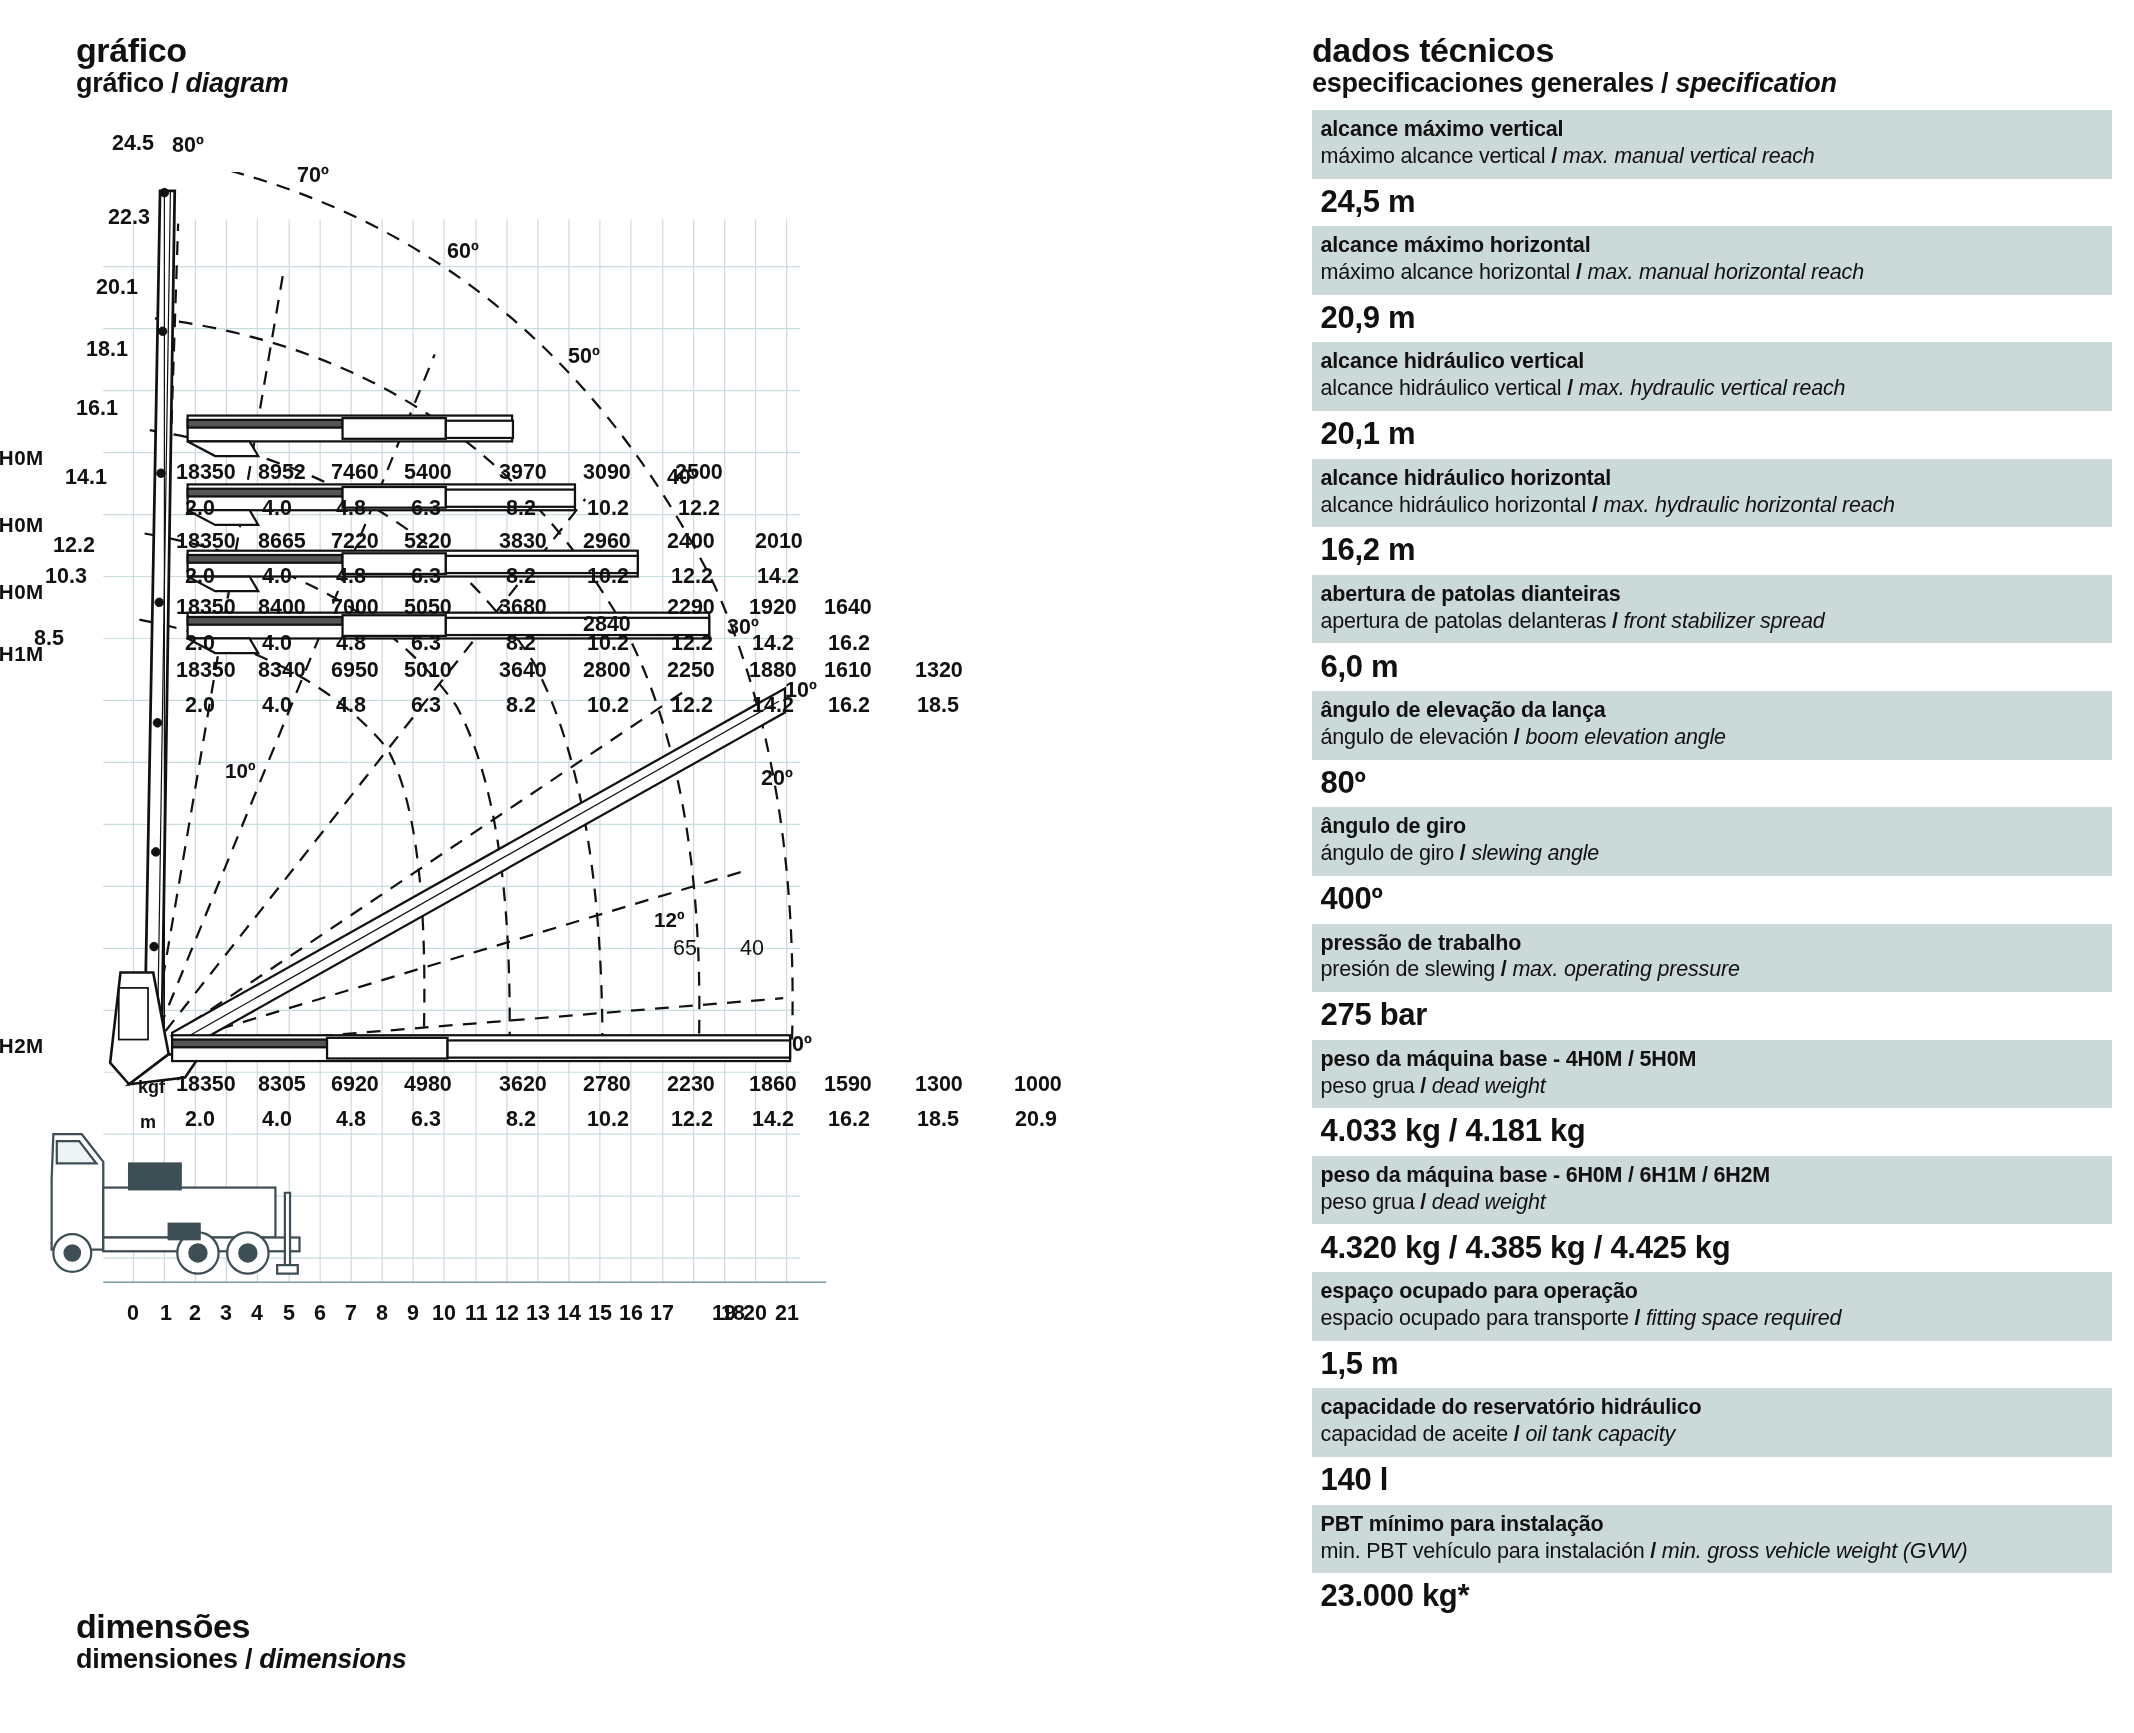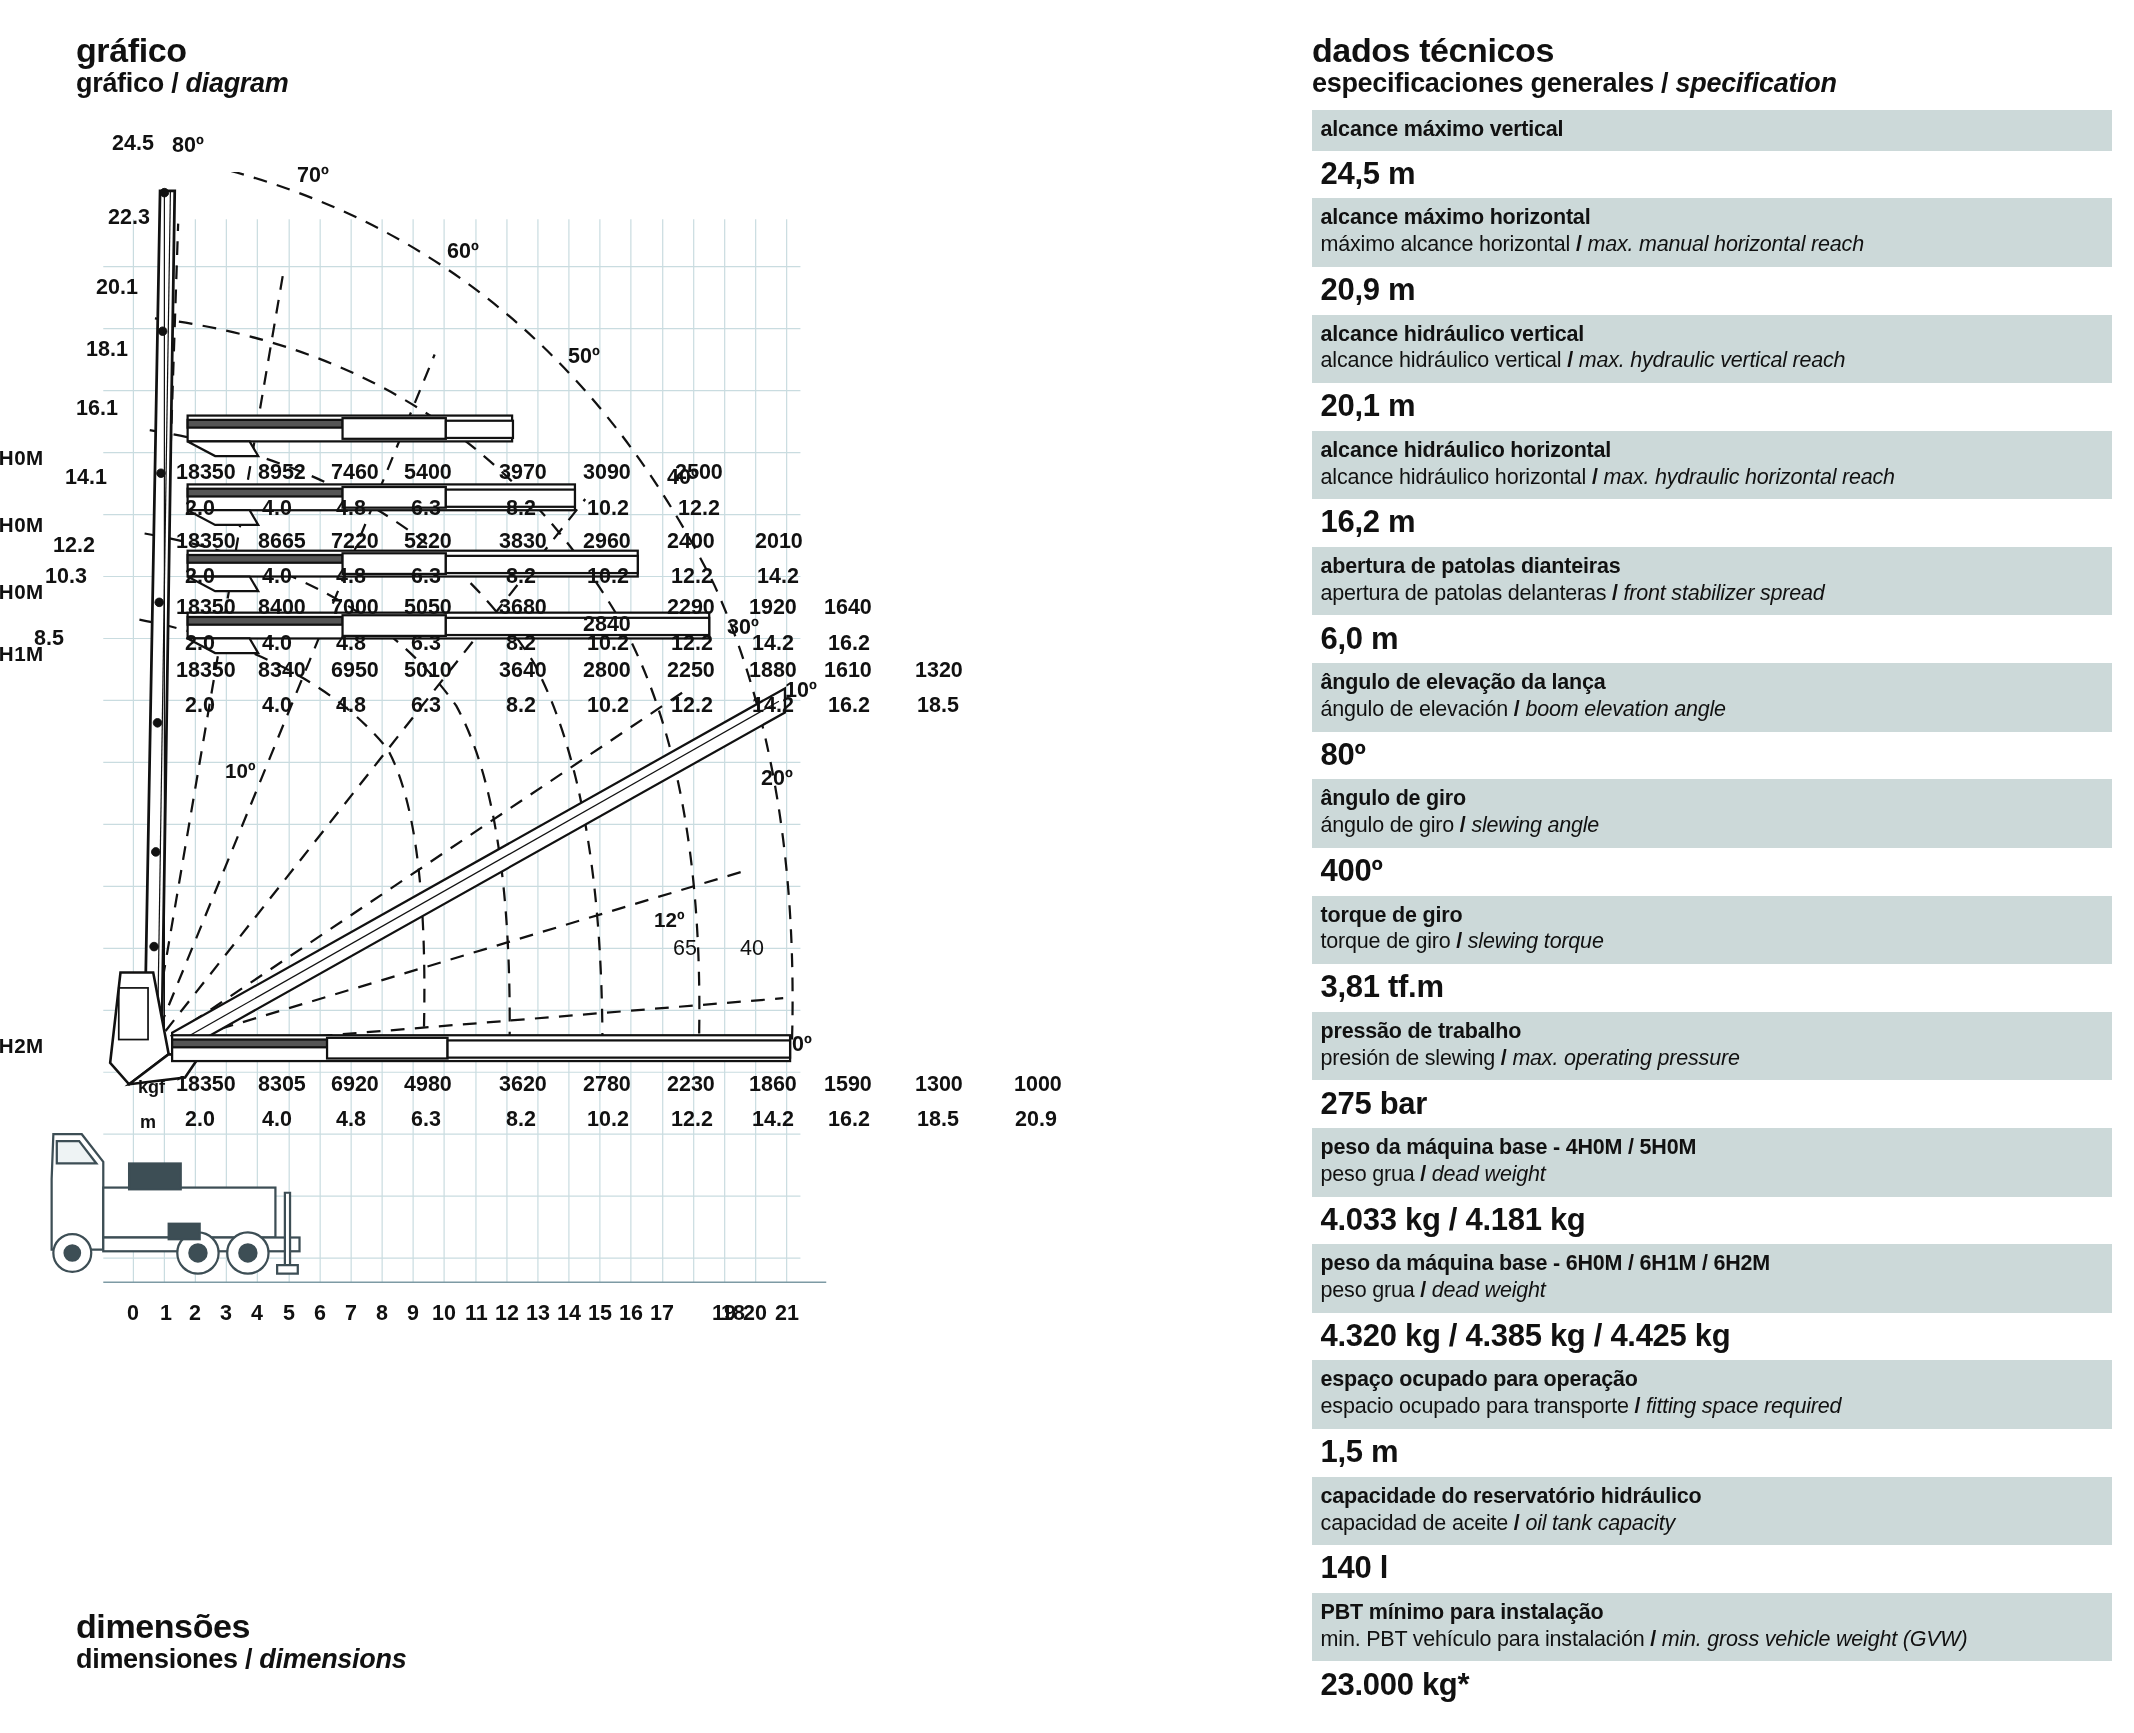--- a/index.html
+++ b/index.html
@@ -415,20 +415,25 @@
       <span class="sep">/</span>
       <span class="it">specification</span>
     </div>
   </div>
 
   <div id="spec-list">
 
     <div class="spec-row">
       <div class="spec-head">
         <div class="pt">alcance máximo vertical</div>
+        <div class="es">
+          <span>máximo alcance vertical</span>
+          <span class="sep"> / </span>
+          <span class="en">max. manual vertical reach</span>
+        </div>
       </div>
       <div class="spec-value">24,5 m</div>
     </div>
 
     <div class="spec-row">
       <div class="spec-head">
         <div class="pt">alcance máximo horizontal</div>
         <div class="es">
           <span>máximo alcance horizontal</span>
           <span class="sep"> / </span>
@@ -491,31 +496,20 @@
         <div class="pt">ângulo de giro</div>
         <div class="es">
           <span>ángulo de giro</span>
           <span class="sep"> / </span>
           <span class="en">slewing angle</span>
         </div>
       </div>
       <div class="spec-value">400º</div>
     </div>
 
-    <div class="spec-row">
-      <div class="spec-head">
-        <div class="pt">torque de giro</div>
-        <div class="es">
-          <span>torque de giro</span>
-          <span class="sep"> / </span>
-          <span class="en">slewing torque</span>
-        </div>
-      </div>
-      <div class="spec-value">3,81 tf.m</div>
-    </div>
 
     <div class="spec-row">
       <div class="spec-head">
         <div class="pt">pressão de trabalho</div>
         <div class="es">
           <span>presión de slewing</span>
           <span class="sep"> / </span>
           <span class="en">max. operating pressure</span>
         </div>
       </div>

